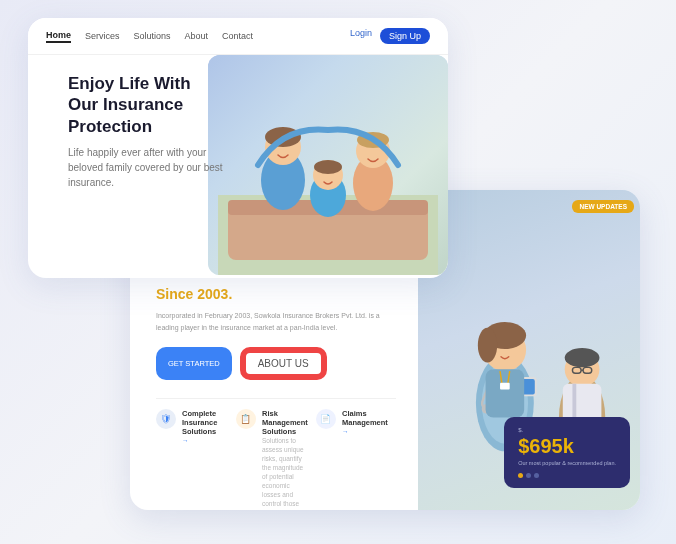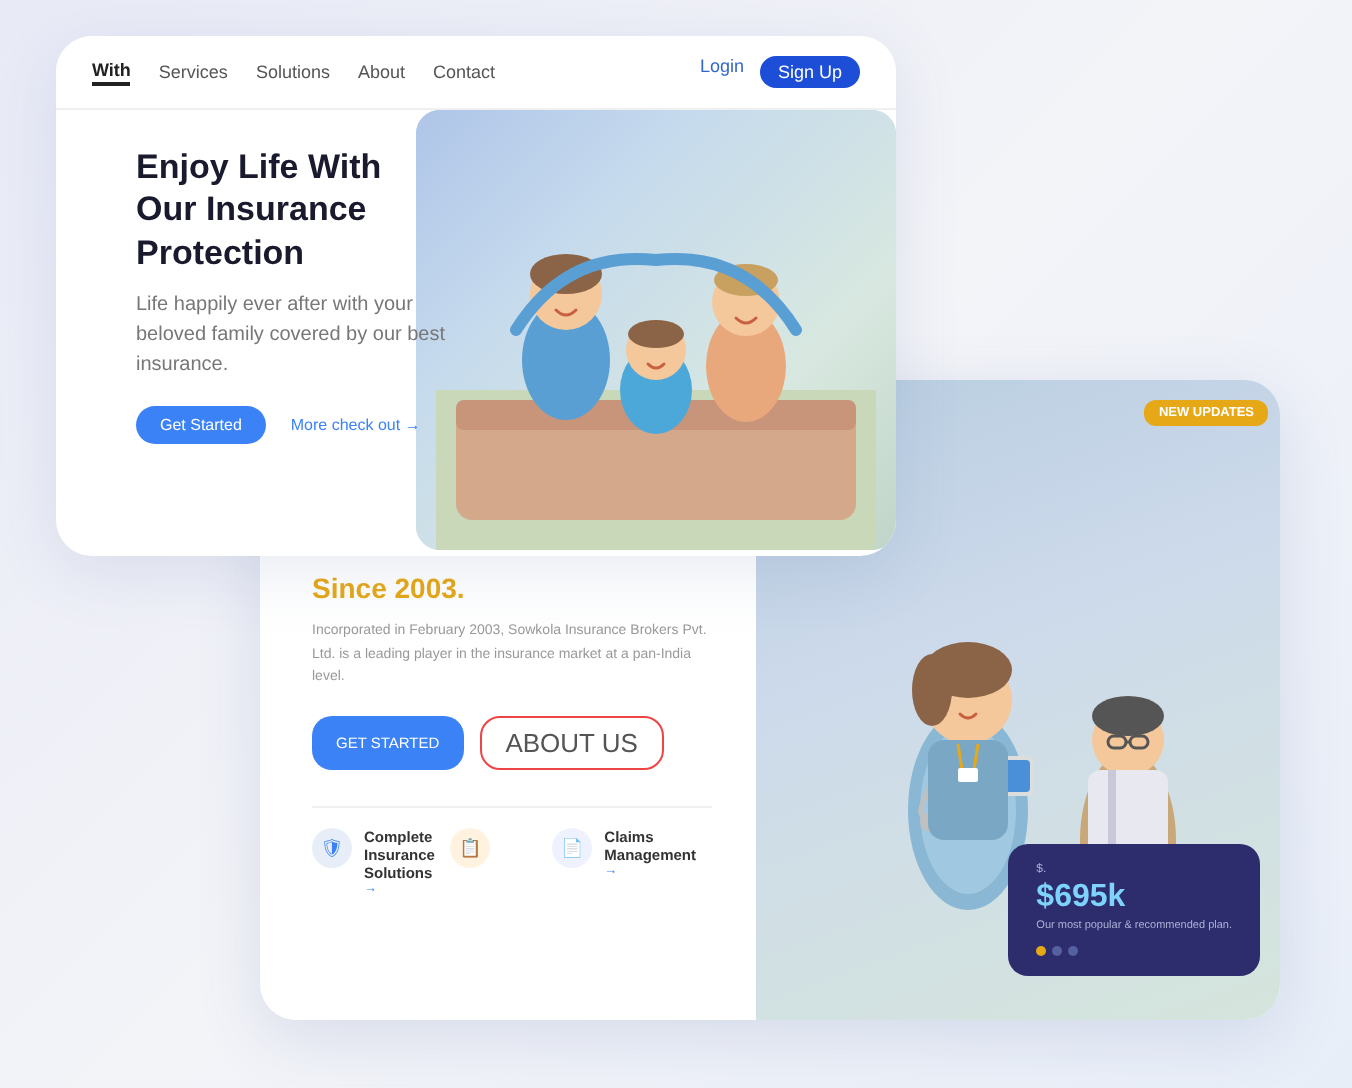--- a/index.html
+++ b/index.html
@@ -156,21 +156,21 @@
       overflow: hidden;
       z-index: 1;
     }
 
     .card2-inner {
       display: flex;
       height: 100%;
     }
 
     .card2-left {
-      width: 248px;
+      width: 288px;
       padding: 28px 22px 16px 26px;
       flex-shrink: 0;
     }
     .card2-left h2 {
       font-size: 16px;
       font-weight: 700;
       color: #1a1a2e;
       line-height: 1.3;
       margin-bottom: 6px;
     }
@@ -194,24 +194,24 @@
     .btn-get2 {
       font-size: 7.5px;
       color: #fff;
       background: #3b82f6;
       border: none;
       border-radius: 10px;
       padding: 5px 12px;
       cursor: pointer;
     }
     .btn-about {
-      font-size: 13px;
+      font-size: 10px;
       color: #555;
       background: none;
-      border: 1px solid #ef4444;
+      border: 6px solid #ef4444;
       border-radius: 10px;
       padding: 5px 12px;
       cursor: pointer;
     }
 
     
     .card2-features {
       display: flex;
       gap: 0;
       border-top: 1px solid #f0f0f0;
@@ -269,23 +269,23 @@
       color: #fff;
       min-width: 80px;
       z-index: 5;
     }
     .stat-card .stat-label {
       font-size: 6px;
       color: #aab0d4;
       margin-bottom: 2px;
     }
     .stat-card .stat-value {
-      font-size: 16px;
+      font-size: 20px;
       font-weight: 700;
-      color: #7dd3fc;
+      color: #eab308;
     }
     .stat-card .stat-desc {
       font-size: 5.5px;
       color: #aab0d4;
       margin-top: 2px;
       line-height: 1.4;
     }
     .stat-card .stat-dots {
       display: flex;
       gap: 3px;
@@ -326,39 +326,35 @@
       justify-content: center;
     }
 
   </style>
 </head>
 <body>
 
 <div class="card1">
 
   <nav class="card1-nav">
-    <a class="nav-item active">With</a>
+    <a class="nav-item active">Home</a>
     <a class="nav-item">Services</a>
     <a class="nav-item">Solutions</a>
     <a class="nav-item">About</a>
     <a class="nav-item">Contact</a>
     <div class="nav-right">
       <button class="btn-login">Login</button>
       <button class="btn-signup">Sign Up</button>
     </div>
   </nav>
 
   <div class="card1-hero">
     <div class="card1-text">
       <h1>Enjoy Life With Our Insurance Protection</h1>
       <p>Life happily ever after with your beloved family covered by our best insurance.</p>
-      <div>
-        <button class="btn-get-started">Get Started</button>
-        <button class="btn-more">More check out</button>
-      </div>
     </div>
 
     <div class="card1-image">
       <div class="family-bg">
         <svg class="family-svg" width="220" height="200" viewBox="0 0 220 200">
 
           <rect x="0" y="120" width="220" height="80" fill="#c8d8b8" rx="0"></rect>
 
           <rect x="10" y="130" width="200" height="55" fill="#d4a88a" rx="8"></rect>
           <rect x="10" y="125" width="200" height="15" fill="#c8957a" rx="4"></rect>
@@ -402,20 +398,25 @@
       <div class="card2-features">
         <div class="feature-item">
           <div class="feature-icon" style="background:#e8eef8; color:#3b82f6;">🛡</div>
           <div class="feature-text">
             <div class="f-title">Complete Insurance Solutions</div>
             <div class="f-link">→</div>
           </div>
         </div>
         <div class="feature-item">
           <div class="feature-icon" style="background:#fff3e0; color:#e6a817;">📋</div>
+          <div class="feature-text">
+            <div class="f-title">Risk Management Solutions</div>
+            <div class="f-sub">Solutions to assess unique risks, quantify the magnitude of potential economic losses and control those risks.</div>
+            <div class="f-link">→</div>
+          </div>
         </div>
         <div class="feature-item">
           <div class="feature-icon" style="background:#eef2ff; color:#5566cc;">📄</div>
           <div class="feature-text">
             <div class="f-title">Claims Management</div>
             <div class="f-link">→</div>
           </div>
         </div>
       </div>
     </div>

